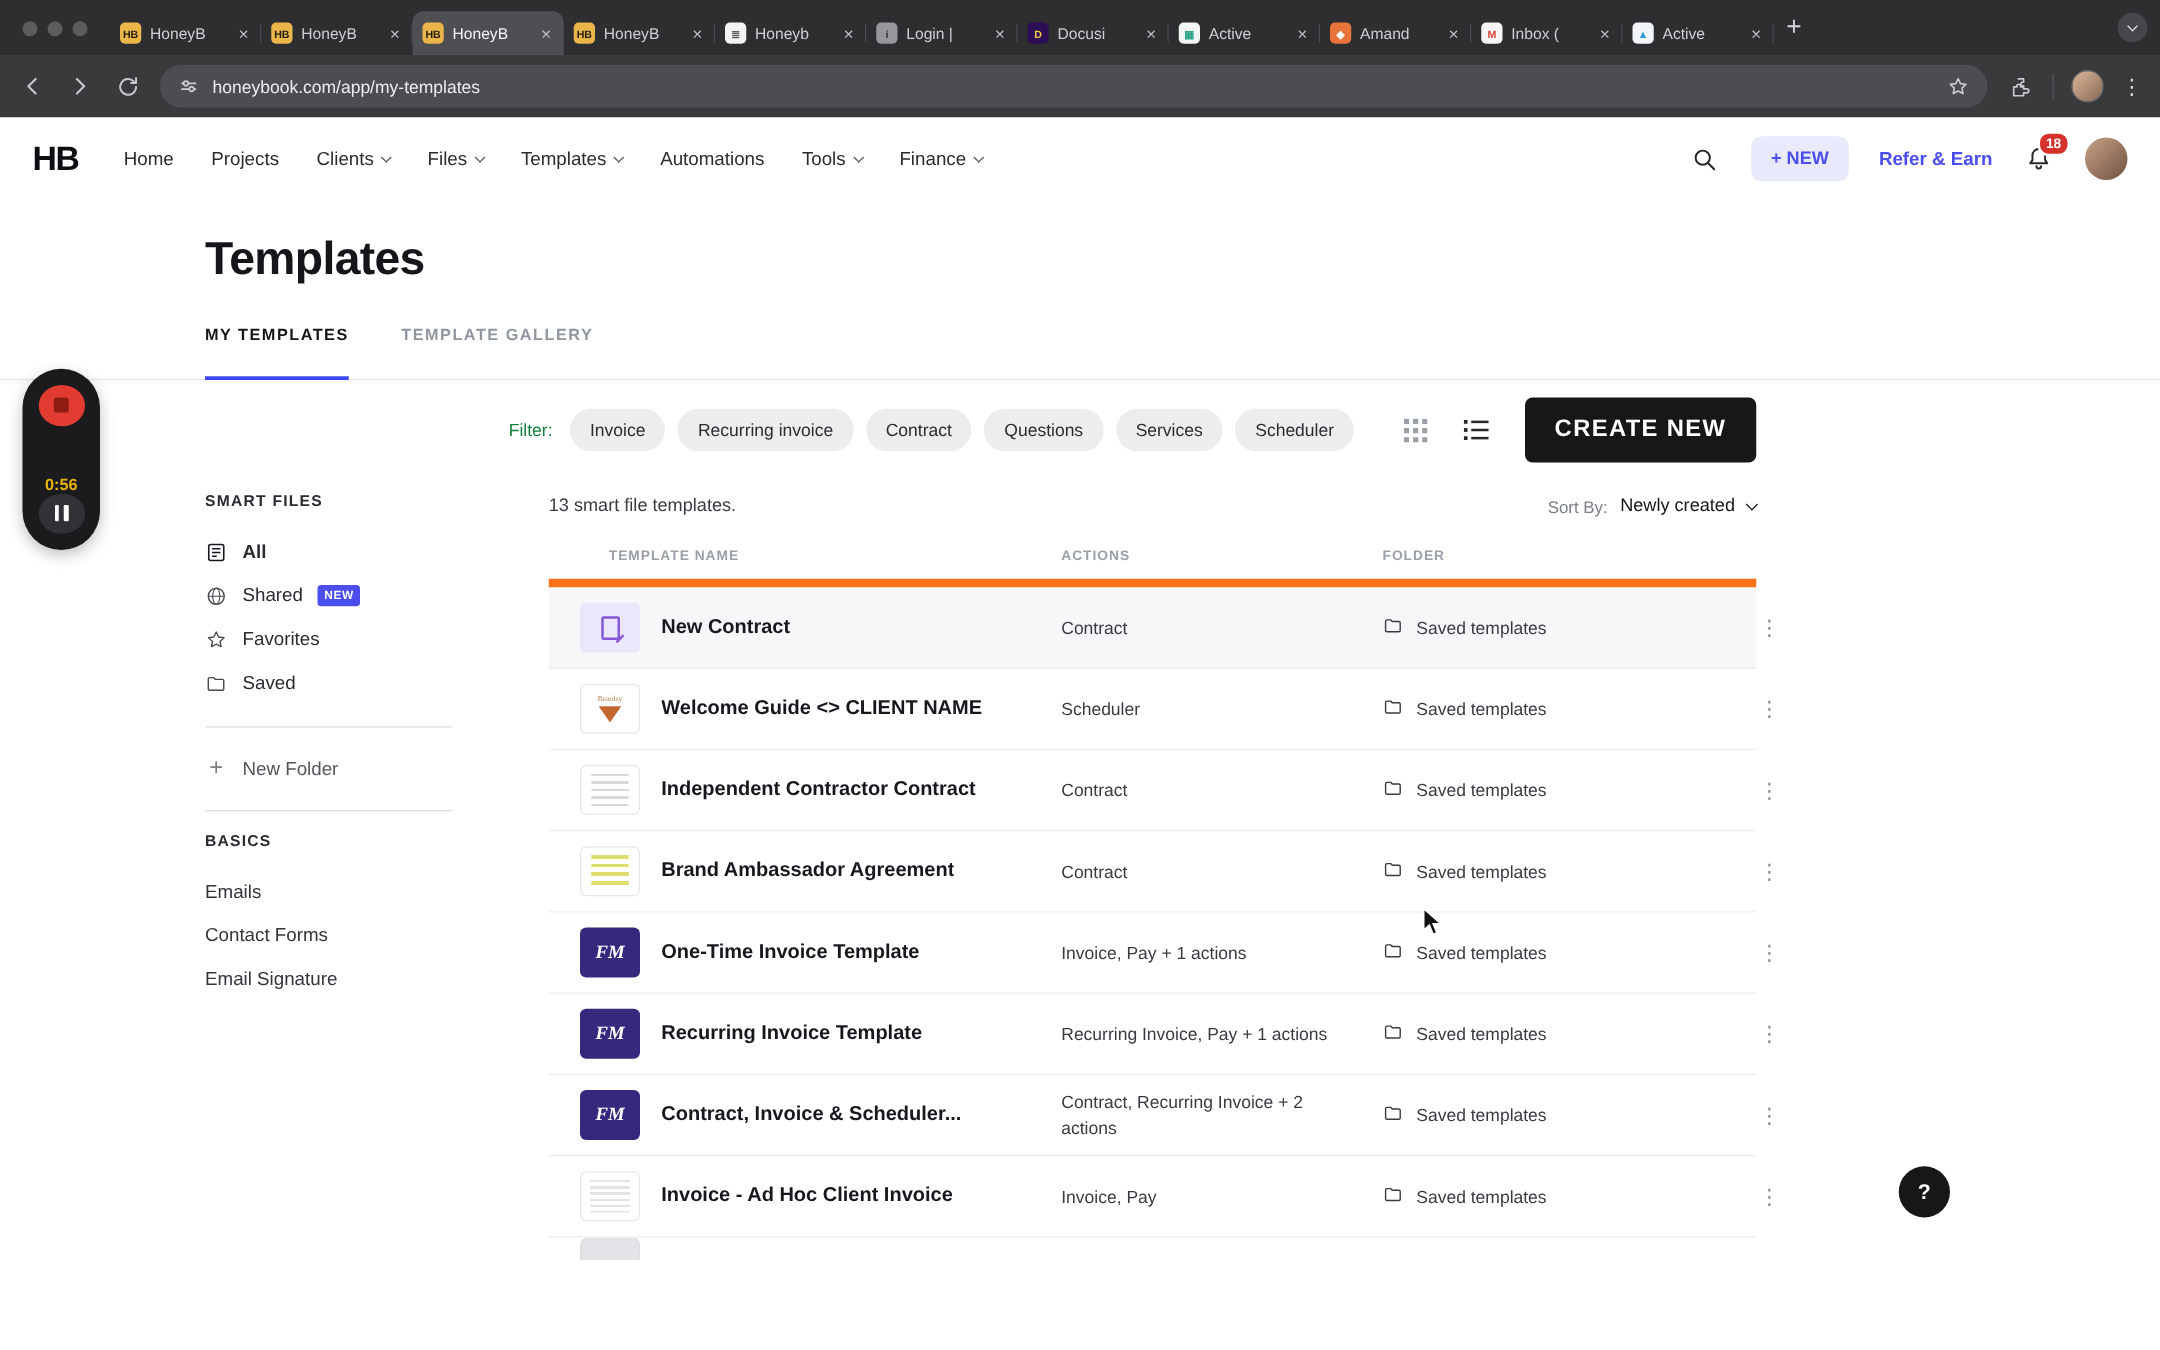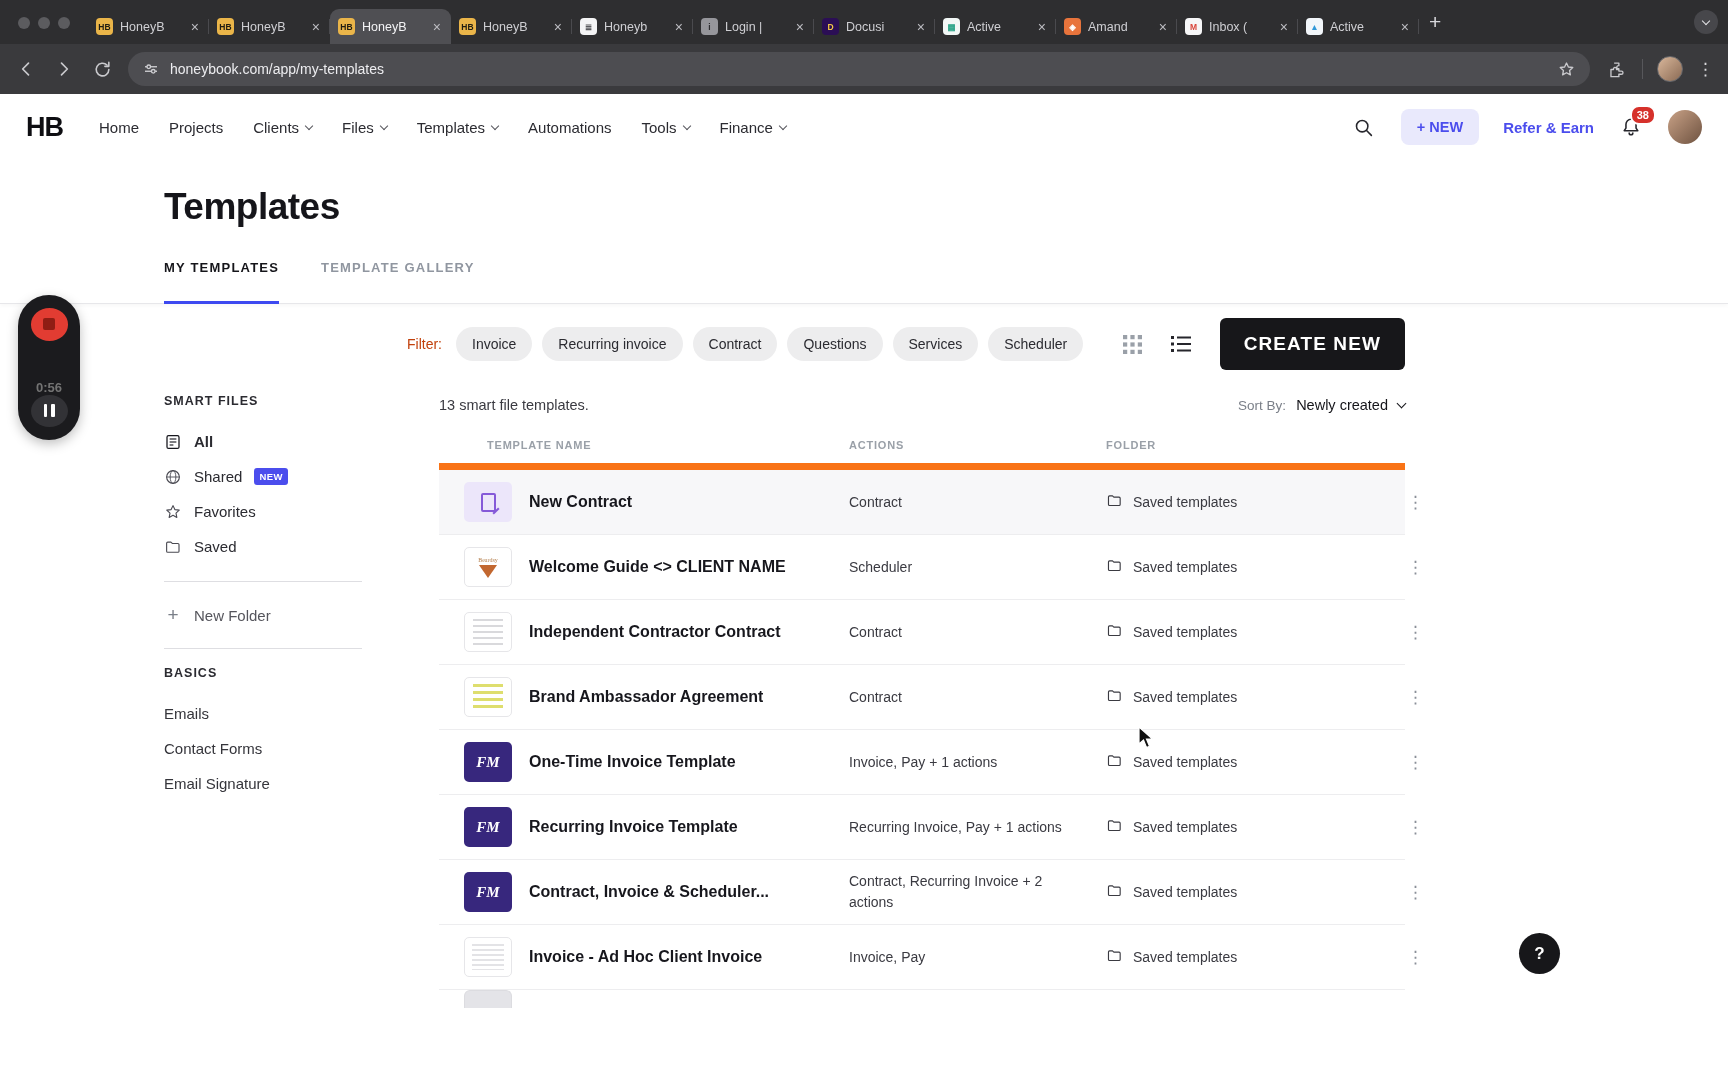--- a/index.html
+++ b/index.html
@@ -72,21 +72,21 @@
   .avatar-lg { width:34px; height:34px; border-radius:50%; background:linear-gradient(135deg,#c9a287,#6e5240); }
   
   .page-head { padding:26px 0 0 164px; border-bottom:1px solid #e7e7ea; box-shadow:0 2px 4px rgba(0,0,0,0.03); }
   .page-title { font-size:37px; font-weight:800; letter-spacing:-0.5px; color:#15151a; }
   .page-tabs { display:flex; gap:42px; margin-top:32px; }
   .page-tab { font-size:13px; letter-spacing:1.2px; font-weight:600; color:#9096a0; padding-bottom:28px; position:relative; cursor:pointer; }
   .page-tab.active { color:#15151a; font-weight:700; }
   .page-tab.active::after { content:""; position:absolute; left:0; right:0; bottom:-1px; height:3px; background:#3d49f0; }
   
   .toolbar-row { display:flex; align-items:center; margin:14px 0 0 407px; width:998px; }
-  .filter-label { font-size:14px; color:#c2410c; margin-right:14px; }
+  .filter-label { font-size:14px; color:#15803d; margin-right:14px; }
   .pills { display:flex; gap:10px; }
   .pill { background:#ededee; border-radius:17px; padding:9px 16px; font-size:14px; color:#2b2b31; cursor:pointer; white-space:nowrap; }
   .view-toggles { margin-left:auto; display:flex; align-items:center; gap:22px; }
   .create-btn {
     margin-left:26px; background:#17171a; color:#fff; border:none; border-radius:6px;
     font-size:19px; font-weight:700; letter-spacing:1.1px; padding:15px 24px; cursor:pointer; font-family:inherit;
   }
   
   .body-row { display:flex; margin:24px 0 0 164px; width:1241px; align-items:flex-start; }
   .sidebar { width:243px; flex:none; }
@@ -137,21 +137,21 @@
   .partial-row { height:18px; overflow:hidden; padding-left:25px; }
   .partial-thumb { width:48px; height:18px; border-radius:6px 6px 0 0; background:#e4e4e8; border:1px solid #dcdce0; border-bottom:none; }
   
   .recorder {
     position:absolute; left:18px; top:295px; width:62px; height:145px; background:#1b1b1e;
     border-radius:31px; display:flex; flex-direction:column; align-items:center;
     justify-content:space-between; padding:13px 0; z-index:50; box-shadow:0 4px 12px rgba(0,0,0,.25);
   }
   .stop-btn { width:37px; height:37px; border-radius:50%; background:#e23c32; display:flex; align-items:center; justify-content:center; cursor:pointer; }
   .stop-square { width:12px; height:12px; background:#8f1d14; border-radius:2px; }
-  .rec-time { color:#737373; font-size:13px; font-weight:600;margin-top:39px; }
+  .rec-time { color:#eab308; font-size:13px; font-weight:600;margin-top:39px; }
   .pause-btn { width:37px; height:37px; border-radius:50%; background:#323236; display:flex; align-items:center; justify-content:center; gap:4px; cursor:pointer; }
   .pause-btn i { width:3.5px; height:13px; background:#fff; border-radius:1px; }
   .help-btn {
     position:absolute; left:1519px; top:933px; width:41px; height:41px; border-radius:50%;
     background:#17171a; color:#fff; font-size:17px; font-weight:700;
     display:flex; align-items:center; justify-content:center; z-index:50; cursor:pointer;
   }
   .cursor { position:absolute; left:1138px; top:726px; z-index:100; pointer-events:none; }
 </style>
 </head>
@@ -307,21 +307,21 @@
             <line x1="15.5" y1="15.5" x2="21" y2="21" stroke="#26262c" stroke-width="1.8" stroke-linecap="round"></line>
           </svg>
       </span>
       <button class="new-btn">+ NEW</button>
       <span class="refer-link">Refer &amp; Earn</span>
       <span class="bell-wrap icon-btn">
         <svg width="22" height="22" viewBox="0 0 24 24">
             <path d="M12 3.5a5.5 5.5 0 0 0-5.5 5.5v4.2L4.6 16h14.8l-1.9-2.8V9A5.5 5.5 0 0 0 12 3.5z" fill="none" stroke="#26262c" stroke-width="1.7" stroke-linejoin="round"></path>
             <path d="M10 18.5a2 2 0 0 0 4 0" fill="none" stroke="#26262c" stroke-width="1.7" stroke-linecap="round"></path>
           </svg>
-        <span class="badge">38</span>
+        <span class="badge">18</span>
       </span>
       <span class="avatar-lg"></span>
     </div>
   </div>
 
   <div class="page-head">
     <h1 class="page-title">Templates</h1>
     <div class="page-tabs">
       <span class="page-tab active">MY TEMPLATES</span>
       <span class="page-tab">TEMPLATE GALLERY</span>

